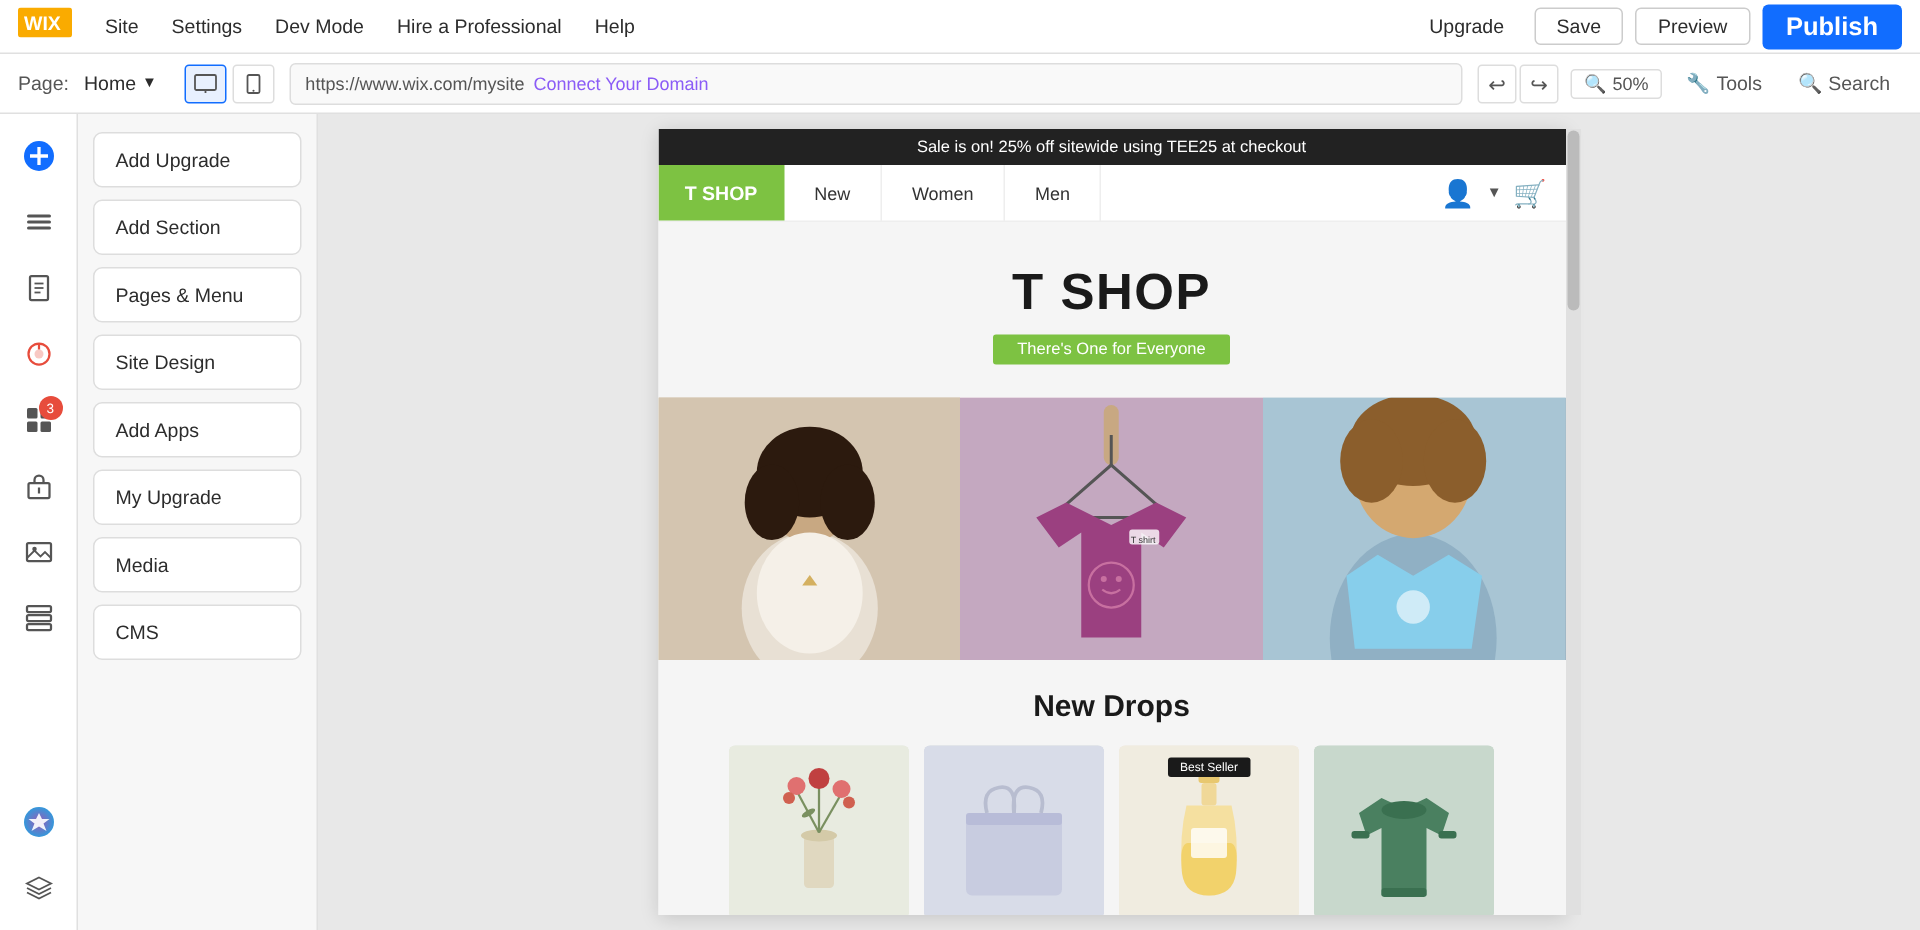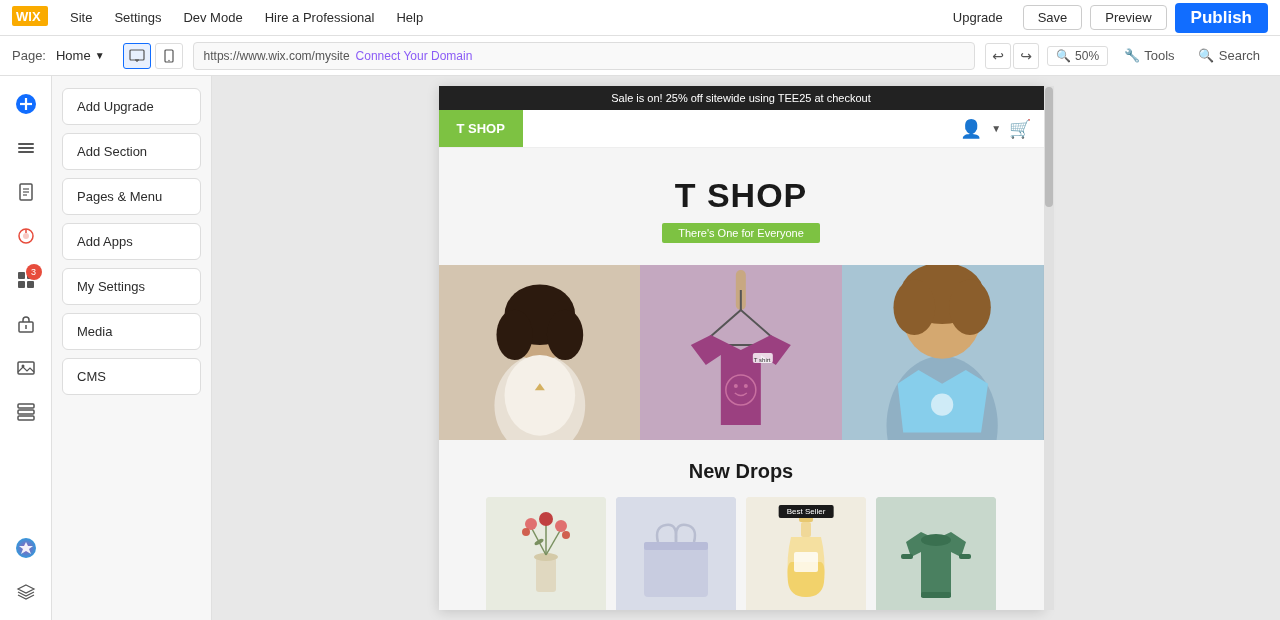--- a/index.html
+++ b/index.html
@@ -390,36 +390,42 @@
           <polyline points="2,13 10,17 18,13" stroke="#555" stroke-width="1.2" fill="none"></polyline>
         </svg>
       </div>
     </div>
   </div>
 
   <div class="left-panel">
     <button class="panel-btn">Add Upgrade</button>
     <button class="panel-btn">Add Section</button>
     <button class="panel-btn">Pages &amp; Menu</button>
+    <button class="panel-btn">Site Design</button>
     <button class="panel-btn">Add Apps</button>
-    <button class="panel-btn">My Settings</button>
+    <button class="panel-btn">My Upgrade</button>
     <button class="panel-btn">Media</button>
     <button class="panel-btn">CMS</button>
   </div>
 
   <div class="canvas-area">
     <div class="site-preview">
 
       <div class="site-announcement">
         <span>Sale is on! 25% off sitewide using TEE25 at checkout</span>
       </div>
 
       <div class="site-nav">
         <div class="site-nav-logo">
           <span>T SHOP</span>
+        </div>
+        <div class="site-nav-links">
+          <span class="site-nav-link">New</span>
+          <span class="site-nav-link">Women</span>
+          <span class="site-nav-link">Men</span>
         </div>
         <div class="site-nav-right">
           <span class="nav-account">👤</span>
           <span style="font-size:10px; color:#555">▼</span>
           <span class="nav-cart">🛒</span>
         </div>
       </div>
 
       <div class="hero-section">
         <div class="hero-title">T SHOP</div>

